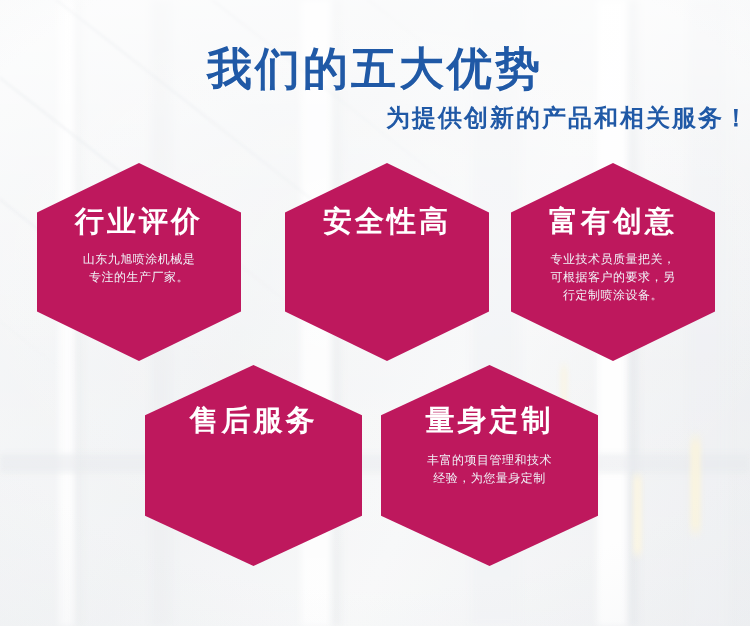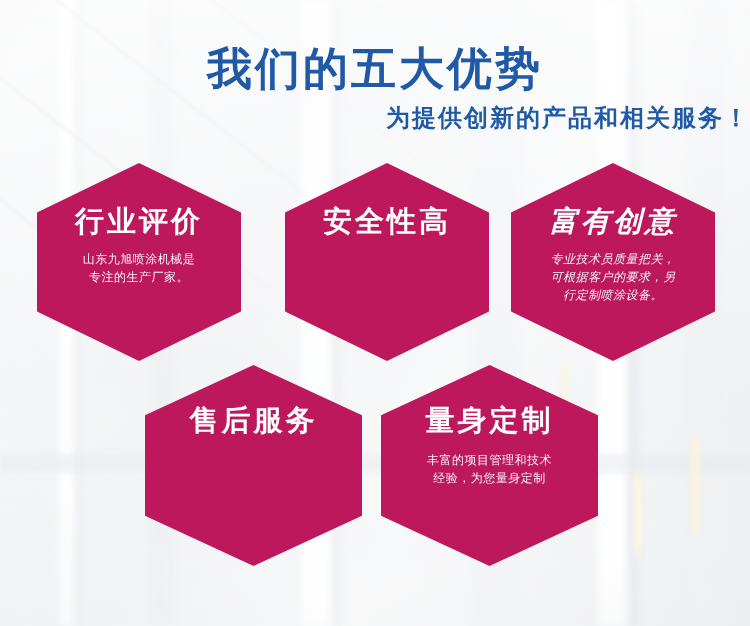--- a/index.html
+++ b/index.html
@@ -126,21 +126,21 @@
     font-size:12px;color:#f0f3f8;line-height:1.52;
     text-align:center;letter-spacing:.5px;
   }
 
   
   .hex.r1{width:204px;height:198px;top:163px;}
   .hex.r1 .hex-title{margin-top:44px;}
   .hex.r1 .hex-desc{margin-top:14px;width:186px;}
   #hex-1{left:37px;}
   #hex-2{left:285px;}
-  #hex-3{left:511px;font-style:italic;}
+  #hex-3{left:511px;}
 
   
   .hex.r2{width:217px;height:201px;top:365px;}
   .hex.r2 .hex-title{margin-top:41px;}
   .hex.r2 .hex-desc{margin-top:16px;width:206px;}
   #hex-4{left:145px;}
   #hex-5{left:381px;}
 
   .nowrap{white-space:nowrap;}
 </style>

